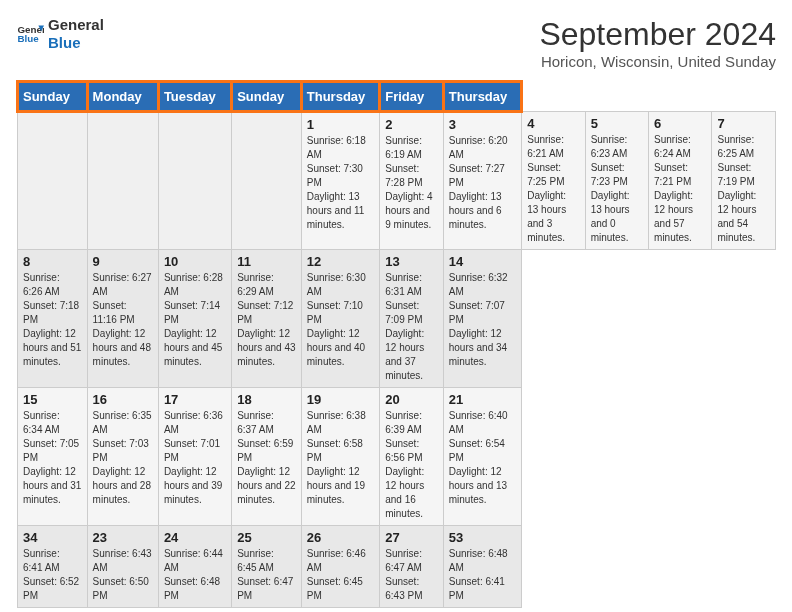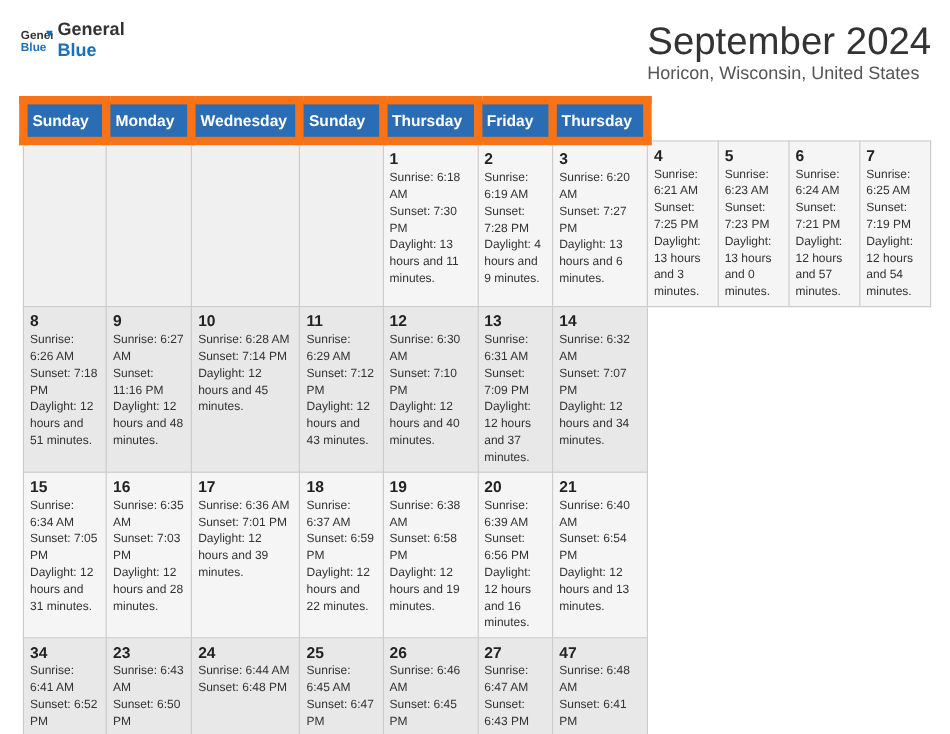--- a/index.html
+++ b/index.html
@@ -19,20 +19,21 @@
     .logo {
       display: flex;
       align-items: center;
       gap: 4px;
     }
     .logo-icon {
       width: 28px;
       height: 28px;
     }
     .title-area {
+      text-align: right;
     }
     .main-title {
       font-size: 32px;
       color: #333;
       font-weight: normal;
     }
     .subtitle {
       font-size: 15px;
       color: #555;
     }
@@ -41,21 +42,21 @@
       border-collapse: collapse;
       font-size: 11px;
     }
     .calendar thead th {
       background: #2a6db5;
       color: #fff;
       padding: 6px 4px;
       text-align: left;
       font-size: 13px;
       font-weight: bold;
-      border: 7px solid #f97316;
+      border: 3px solid #f97316;
     }
     .calendar tbody td {
       border: 1px solid #ccc;
       vertical-align: top;
       padding: 4px 5px;
       width: 108px;
       min-height: 80px;
       background: #fff;
     }
     .calendar tbody tr:nth-child(odd) td {
@@ -90,30 +91,30 @@
       <text x="2" y="32" font-size="14" font-weight="bold" fill="#1a6fba">Blue</text>
       <polygon points="32,8 40,8 36,16" fill="#1a6fba"></polygon>
     </svg>
     <div>
       <div style="font-size:15px;font-weight:bold;color:#333;line-height:1.2;">General</div>
       <div style="font-size:15px;font-weight:bold;color:#1a6fba;line-height:1.2;">Blue</div>
     </div>
   </div>
   <div class="title-area">
     <div class="main-title">September 2024</div>
-    <div class="subtitle">Horicon, Wisconsin, United States</div>
+    <div class="subtitle">Horicon, Wisconsin, United Sunday</div>
   </div>
 </div>
 
 <table class="calendar">
   <thead>
     <tr>
     <th>Sunday</th>
         <th>Monday</th>
-        <th>Wednesday</th>
+        <th>Tuesday</th>
         <th>Sunday</th>
         <th>Thursday</th>
         <th>Friday</th>
         <th>Thursday</th>
       </tr>
   </thead>
   <tbody id="calendar-body">
   <tr>
         <td class="empty-cell"></td>
         <td class="empty-cell"></td>
@@ -335,21 +336,21 @@
       </td>
         <td>
         <span class="day-num">27</span>
         <div class="day-info">
           <span>Sunrise: 6:47 AM</span><br>
           <span>Sunset: 6:43 PM</span><br>
           
         </div>
       </td>
         <td>
-        <span class="day-num">47</span>
+        <span class="day-num">53</span>
         <div class="day-info">
           <span>Sunrise: 6:48 AM</span><br>
           <span>Sunset: 6:41 PM</span><br>
           
         </div>
       </td>
       </tr>
     </tbody>
 </table>
 

